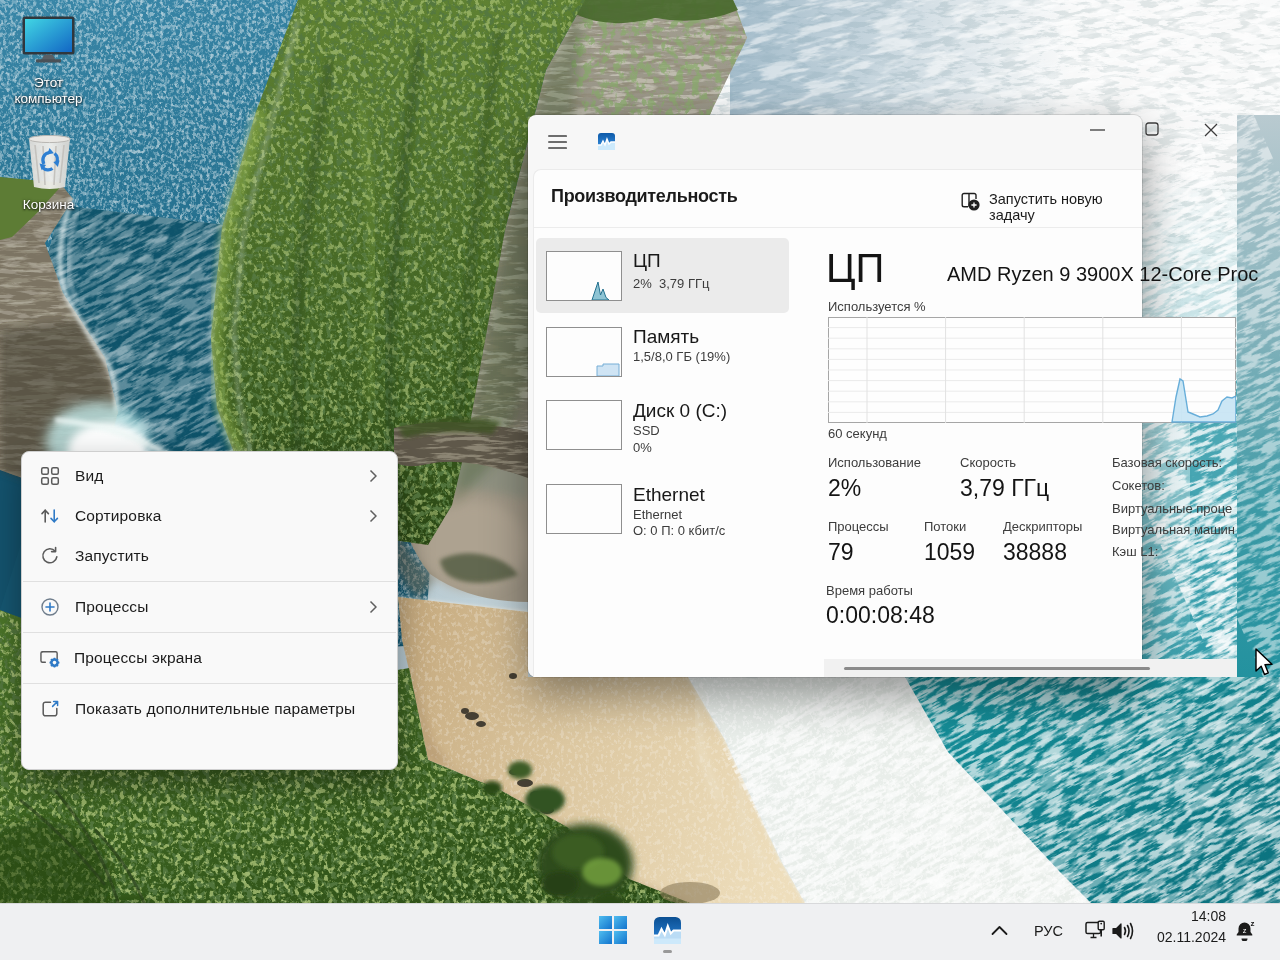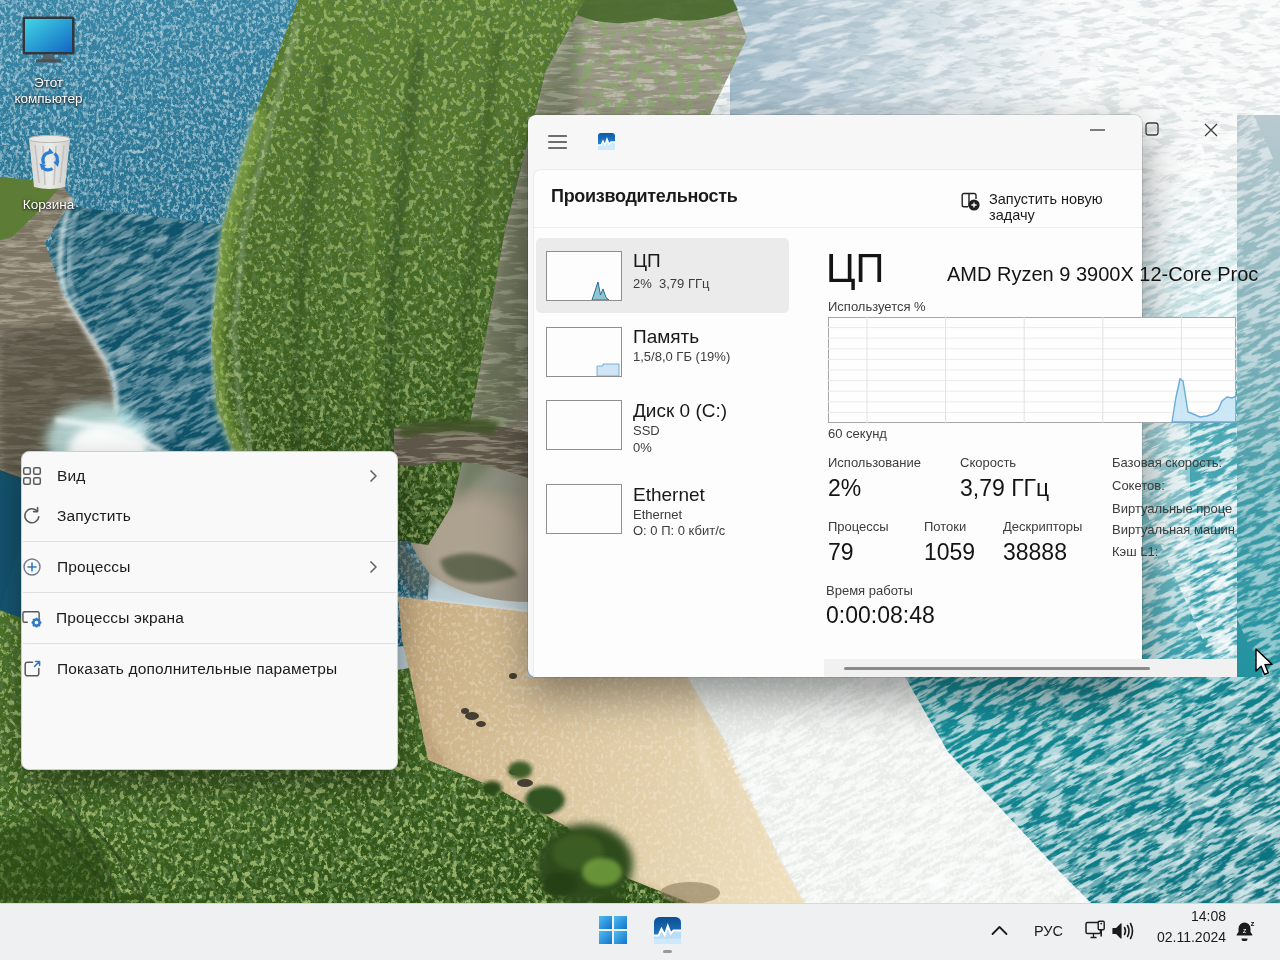--- a/index.html
+++ b/index.html
@@ -1,19 +1,19 @@
 <!DOCTYPE html>
 <html><head><meta charset="utf-8">
 <style>
 html,body{margin:0;padding:0;}
 .screen{position:relative;width:1280px;height:960px;overflow:hidden;font-family:"Liberation Sans",sans-serif;background:#15803d;}
 .abs{position:absolute;}
 .lbl{position:absolute;color:#fff;font-size:13.5px;line-height:15.5px;text-align:center;text-shadow:0 1px 2px rgba(0,0,0,.85),0 0 3px rgba(0,0,0,.5);}
 .menu{position:absolute;left:21px;top:451px;width:377px;height:319px;background:#f9f9f9;border:1px solid #cfcfcf;border-radius:8px;box-shadow:0 14px 34px rgba(0,0,0,.38);box-sizing:border-box;padding-top:4px;}
-.mi{position:relative;height:40px;display:flex;align-items:center;font-size:15.5px;letter-spacing:0.15px;color:#1b1b1b;}
+.mi{position:relative;height:40px;display:flex;align-items:center;padding-left:18px;font-size:15.5px;letter-spacing:0.15px;color:#1b1b1b;}
 .mi .txt{margin-left:15px;}
 .mi svg.ic{flex:0 0 20px;}
 .msep{height:11px;position:relative;}
 .msep:after{content:"";position:absolute;left:1px;right:1px;top:5px;height:1px;background:#e0e0e0;}
 .chev{position:absolute;right:20px;top:13px;}
 .win{position:absolute;left:528px;top:115px;width:614px;height:562px;background:#f7f7f7;border-radius:8px;box-shadow:0 18px 45px rgba(0,0,0,.42),0 0 0 1px rgba(0,0,0,.10);}
 .card{position:absolute;left:5px;top:54px;right:0;bottom:0;background:#fdfdfd;border-top-left-radius:8px;border-top:1px solid #ebebeb;border-left:1px solid #ebebeb;overflow:hidden;}
 .t13{position:absolute;font-size:13px;color:#3c3c3c;white-space:nowrap;}
 .t19{position:absolute;font-size:19px;color:#191919;white-space:nowrap;}
 .t24{position:absolute;font-size:23px;color:#141414;white-space:nowrap;}
@@ -291,20 +291,36 @@
 <div class="lbl" style="left:0px;top:197px;width:97px">Корзина</div>
 <div class="menu">
 <div class="mi">
         <svg class="ic" width="20" height="20" viewBox="0 0 20 20" fill="none" stroke="#5a5a5a" stroke-width="1.5">
           <rect x="1.7" y="1.7" width="6.6" height="6.6" rx="1.5"></rect>
           <rect x="11.7" y="1.7" width="6.6" height="6.6" rx="1.5"></rect>
           <rect x="1.7" y="11.7" width="6.6" height="6.6" rx="1.5"></rect>
           <rect x="11.7" y="11.7" width="6.6" height="6.6" rx="1.5"></rect>
         </svg>
         <span class="txt">Вид</span>
+        <svg class="chev" width="8" height="14" viewBox="0 0 8 14" fill="none" stroke="#5f5f5f" stroke-width="1.5">
+          <path d="M1.5,1.5 L7,7 L1.5,12.5"></path>
+        </svg>
+      </div>
+<div class="mi">
+        <svg class="ic" width="20" height="20" viewBox="0 0 20 20" fill="none">
+          <g stroke="#5a5a5a" stroke-width="1.6" stroke-linecap="round" stroke-linejoin="round">
+            <path d="M5.2,16 V4.4"></path>
+            <path d="M2,7.6 L5.2,4.2 L8.4,7.6"></path>
+          </g>
+          <g stroke="#2f7ac6" stroke-width="1.6" stroke-linecap="round" stroke-linejoin="round">
+            <path d="M14.2,4 V15.6"></path>
+            <path d="M11,12.4 L14.2,15.8 L17.4,12.4"></path>
+          </g>
+        </svg>
+        <span class="txt">Сортировка</span>
         <svg class="chev" width="8" height="14" viewBox="0 0 8 14" fill="none" stroke="#5f5f5f" stroke-width="1.5">
           <path d="M1.5,1.5 L7,7 L1.5,12.5"></path>
         </svg>
       </div>
 <div class="mi">
         <svg class="ic" width="20" height="20" viewBox="0 0 20 20" fill="none" stroke="#5a5a5a" stroke-width="1.6" stroke-linecap="round">
           <path d="M16.8,10.8 A7,7 0 1 1 15.2,5.2"></path>
           <path d="M15.6,1.6 L15.6,5.6 L11.6,5.6" stroke-linejoin="round"></path>
         </svg>
         <span class="txt">Запустить</span>

